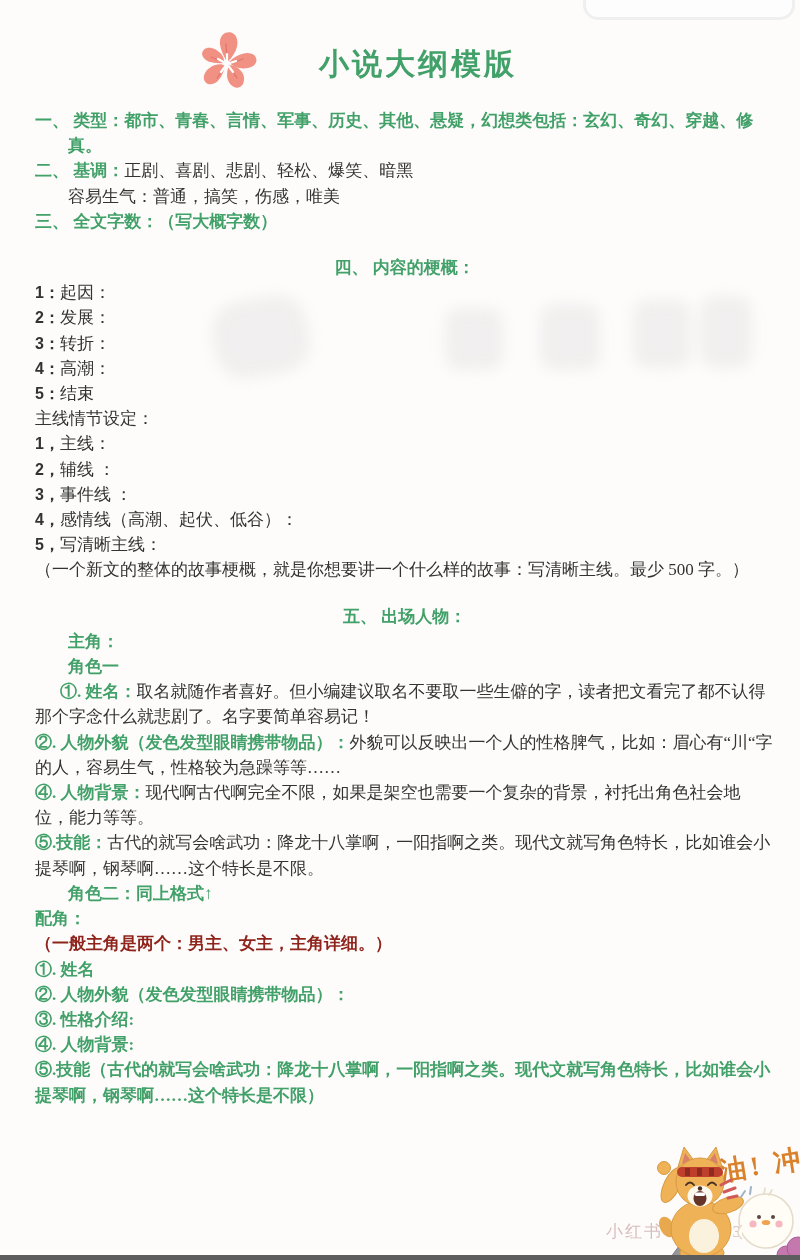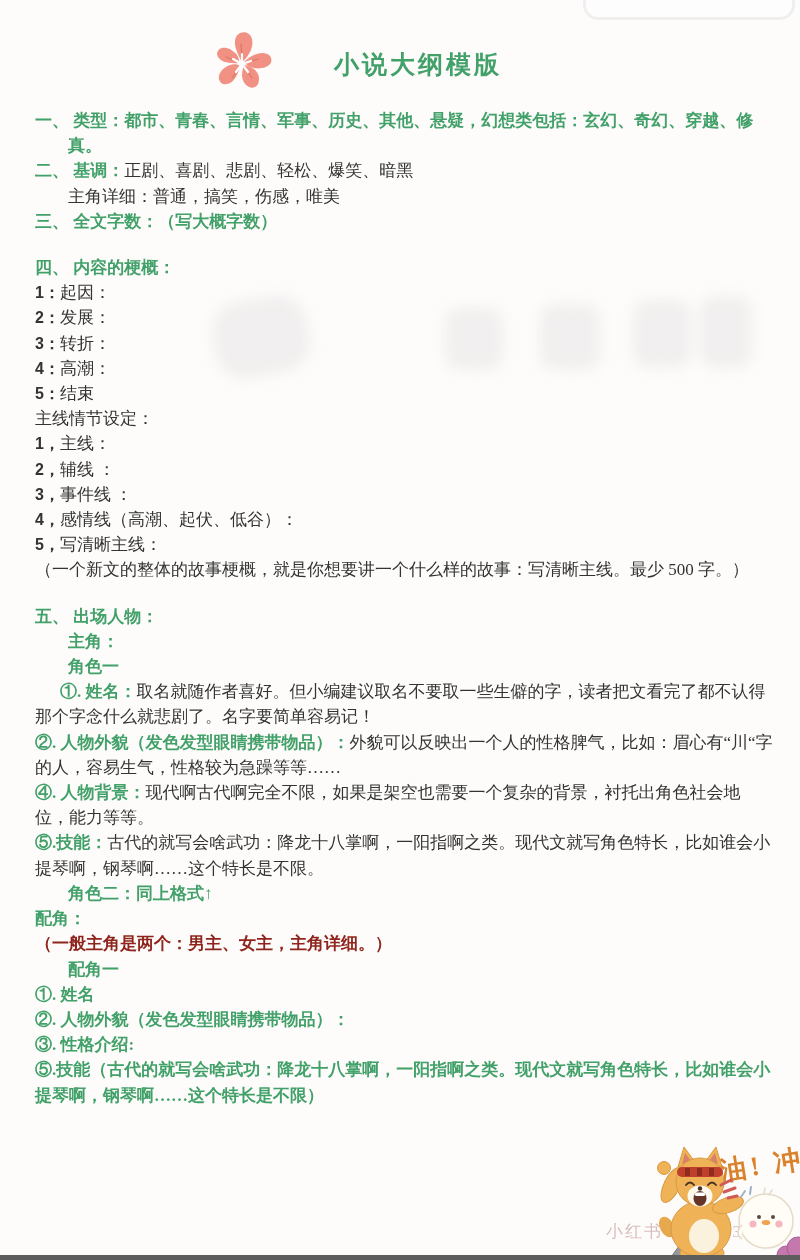--- a/index.html
+++ b/index.html
@@ -25,35 +25,35 @@
   .header {
     position: relative;
     padding-top: 24px;
     height: 80px;
     display: flex; align-items: center; justify-content: center;
     transform: translateX(-42px);
   }
   .flower { width: 72px; height: 72px; margin-right: 48px; }
   h1.title {
     margin: 8px;
-    font-size: 25px; font-weight: bold;
+    font-size: 30px; font-weight: bold;
     color: var(--green, #47a06c);
     letter-spacing: 3px;
   }
   
   .doc {
     position: relative;
     padding: 4px 26px 0 35px;
     z-index: 2;
   }
   .p { margin: 0; font-size: 17px; line-height: 25.2px; color: var(--ink, #333); }
   .p.hang { padding-left: 33px; text-indent: -33px; }
   .p.ind1 { padding-left: 33px; }
   .p.find { text-indent: 25px; }
-  .p.mt  { margin-top: 21px; }
+  .p.mt  { margin-top: 21px; text-align: center; }
   .g { color: var(--green, #47a06c); font-weight: bold; }
   .k { color: var(--ink, #333); }
   .b { color: var(--ink, #333); font-weight: bold; font-family: "Liberation Sans", sans-serif; font-size: 16px; }
   .r { color: var(--red, #8f241c); font-weight: bold; }
   
   .center-watermark {
     position: absolute; left: 195px; top: 290px;
     width: 560px; height: 105px;
     filter: blur(7px); opacity: 0.55;
     z-index: 1; pointer-events: none;
@@ -128,21 +128,21 @@
     <div class="wm-blob wm-b1"></div>
       <div class="wm-blob wm-b2"></div>
     <div class="wm-blob wm-b3"></div>
       <div class="wm-blob wm-b4"></div>
     <div class="wm-blob wm-b5"></div>
   </div>
 
   <div class="doc">
       <p class="p hang"><span class="g">一、 类型：都市、青春、言情、军事、历史、其他、悬疑，幻想类包括：玄幻、奇幻、穿越、修真。</span></p>
       <p class="p hang"><span class="g">二、 基调：</span><span class="k">正剧、喜剧、悲剧、轻松、爆笑、暗黑</span></p>
-      <p class="p ind1"><span class="k">主角详细：普通，搞笑，伤感，唯美</span></p>
+      <p class="p ind1"><span class="k">容易生气：普通，搞笑，伤感，唯美</span></p>
       <p class="p hang"><span class="g">三、 全文字数：（写大概字数）</span></p>
       <p class="p hang mt"><span class="g">四、 内容的梗概：</span></p>
       <p class="p"><span class="b">1：</span><span class="k">起因：</span></p>
       <p class="p"><span class="b">2：</span><span class="k">发展：</span></p>
       <p class="p"><span class="b">3：</span><span class="k">转折：</span></p>
       <p class="p"><span class="b">4：</span><span class="k">高潮：</span></p>
       <p class="p"><span class="b">5：</span><span class="k">结束</span></p>
       <p class="p"><span class="k">主线情节设定：</span></p>
       <p class="p"><span class="b">1，</span><span class="k">主线：</span></p>
       <p class="p"><span class="b">2，</span><span class="k">辅线 ：</span></p>
@@ -153,24 +153,24 @@
       <p class="p hang mt"><span class="g">五、 出场人物：</span></p>
       <p class="p ind1"><span class="g">主角：</span></p>
       <p class="p ind1"><span class="g">角色一</span></p>
       <p class="p find"><span class="g">①. 姓名：</span><span class="k">取名就随作者喜好。但小编建议取名不要取一些生僻的字，读者把文看完了都不认得那个字念什么就悲剧了。名字要简单容易记！</span></p>
       <p class="p"><span class="g">②. 人物外貌（发色发型眼睛携带物品）：</span><span class="k">外貌可以反映出一个人的性格脾气，比如：眉心有“川“字的人，容易生气，性格较为急躁等等……</span></p>
       <p class="p"><span class="g">④. 人物背景：</span><span class="k">现代啊古代啊完全不限，如果是架空也需要一个复杂的背景，衬托出角色社会地位，能力等等。</span></p>
       <p class="p"><span class="g">⑤.技能：</span><span class="k">古代的就写会啥武功：降龙十八掌啊，一阳指啊之类。现代文就写角色特长，比如谁会小提琴啊，钢琴啊……这个特长是不限。</span></p>
       <p class="p ind1"><span class="g">角色二：同上格式↑</span></p>
       <p class="p"><span class="g">配角：</span></p>
       <p class="p"><span class="r">（一般主角是两个：男主、女主，主角详细。）</span></p>
-      <p class="p ind1"><span class="g">配角一</span></p>
       <p class="p"><span class="g">①. 姓名</span></p>
       <p class="p"><span class="g">②. 人物外貌（发色发型眼睛携带物品）：</span></p>
       <p class="p"><span class="g">③. 性格介绍:</span></p>
+      <p class="p"><span class="g">④. 人物背景:</span></p>
       <p class="p"><span class="g">⑤.技能（古代的就写会啥武功：降龙十八掌啊，一阳指啊之类。现代文就写角色特长，比如谁会小提琴啊，钢琴啊……这个特长是不限）</span></p>
     </div>
 
   <div class="bottom-watermark">小红书号：40737555</div>
 
   <div class="cheer-text">加油! 冲鸭!</div>
 
   <svg class="sticker" viewBox="0 0 175 122">
 
     <polygon points="46,122 78,122 62,100" fill="#97969a" stroke="#7d7c80" stroke-width="1"></polygon>

